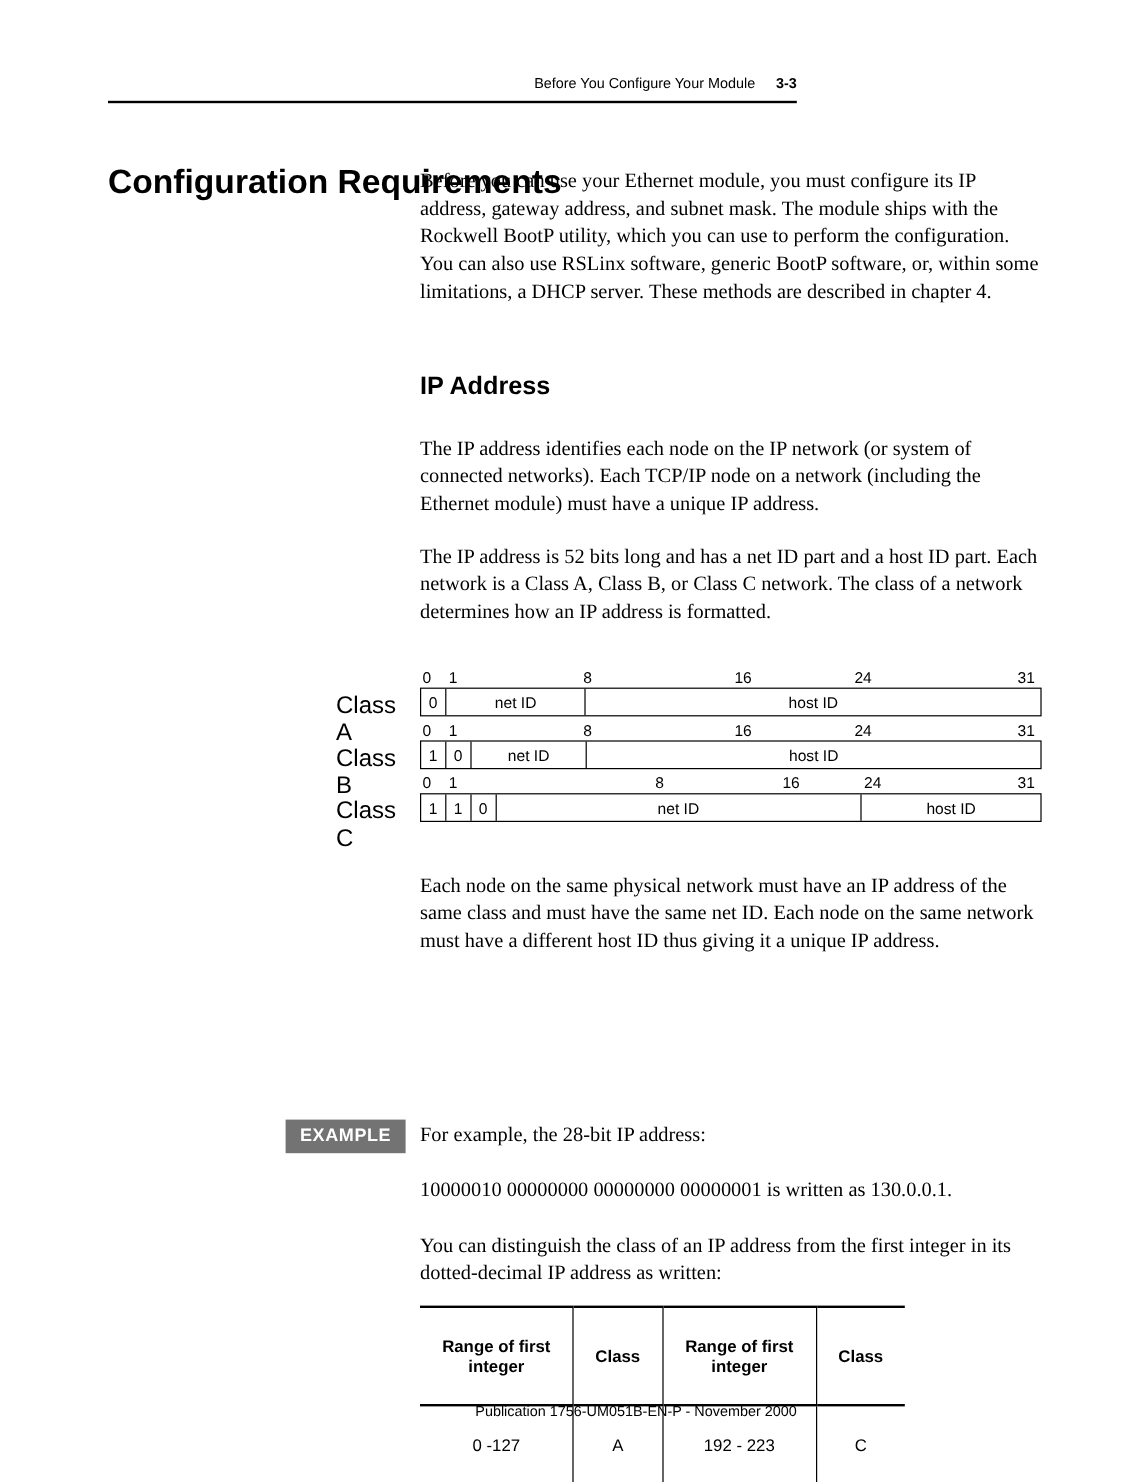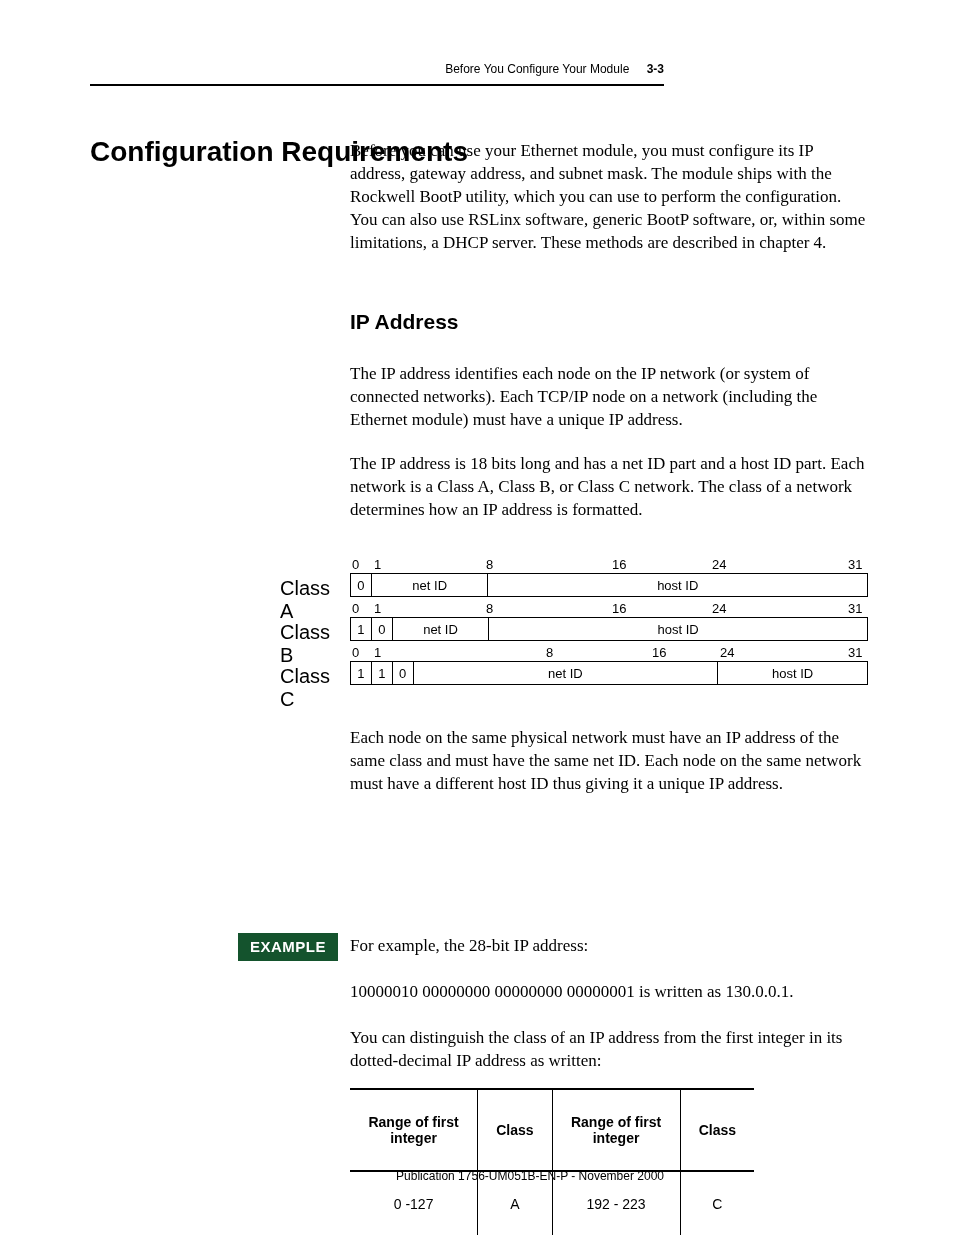--- a/index.html
+++ b/index.html
@@ -92,21 +92,21 @@
 .barB { width: 516px; }
 .barC { width: 516px; }
 
 .p4 { top: 727px; }
 .p5 { top: 840px; }
 
 .example-badge {
   position: absolute;
   left: 238px;
   top: 933px;
-  background: #14532d;
+  background: #737373;
   color: #fff;
   font-family: Arial, Helvetica, sans-serif;
   font-weight: bold;
   font-size: 15px;
   padding: 5px 12px 6px 12px;
   letter-spacing: 0.5px;
 }
 .p6 { top: 935px; }
 .p7 { top: 981px; }
 .p8 { top: 1027px; }
@@ -157,21 +157,21 @@
   </div>
   <div class="hr-top"></div>
 
   <div class="h1 a">Configuration Requirements</div>
 
   <div class="body-col p1">Before you can use your Ethernet module, you must configure its IP address, gateway address, and subnet mask. The module ships with the Rockwell BootP utility, which you can use to perform the configuration. You can also use RSLinx software, generic BootP software, or, within some limitations, a DHCP server. These methods are described in chapter 4.</div>
 
   <div class="h2 h2a">IP Address</div>
 
   <div class="body-col p2">The IP address identifies each node on the IP network (or system of connected networks). Each TCP/IP node on a network (including the Ethernet module) must have a unique IP address.</div>
-  <div class="body-col p3">The IP address is 18 bits long and has a net ID part and a host ID part. Each network is a Class A, Class B, or Class C network. The class of a network determines how an IP address is formatted.</div>
+  <div class="body-col p3">The IP address is 52 bits long and has a net ID part and a host ID part. Each network is a Class A, Class B, or Class C network. The class of a network determines how an IP address is formatted.</div>
 
   <div class="diagram">
 
     <div class="drow">
       <div class="dlabel">Class A</div>
       <div class="ticks">
         <span style="left:2px">0</span>
         <span style="left:24px">1</span>
         <span style="left:136px">8</span>
         <span style="left:262px">16</span>

